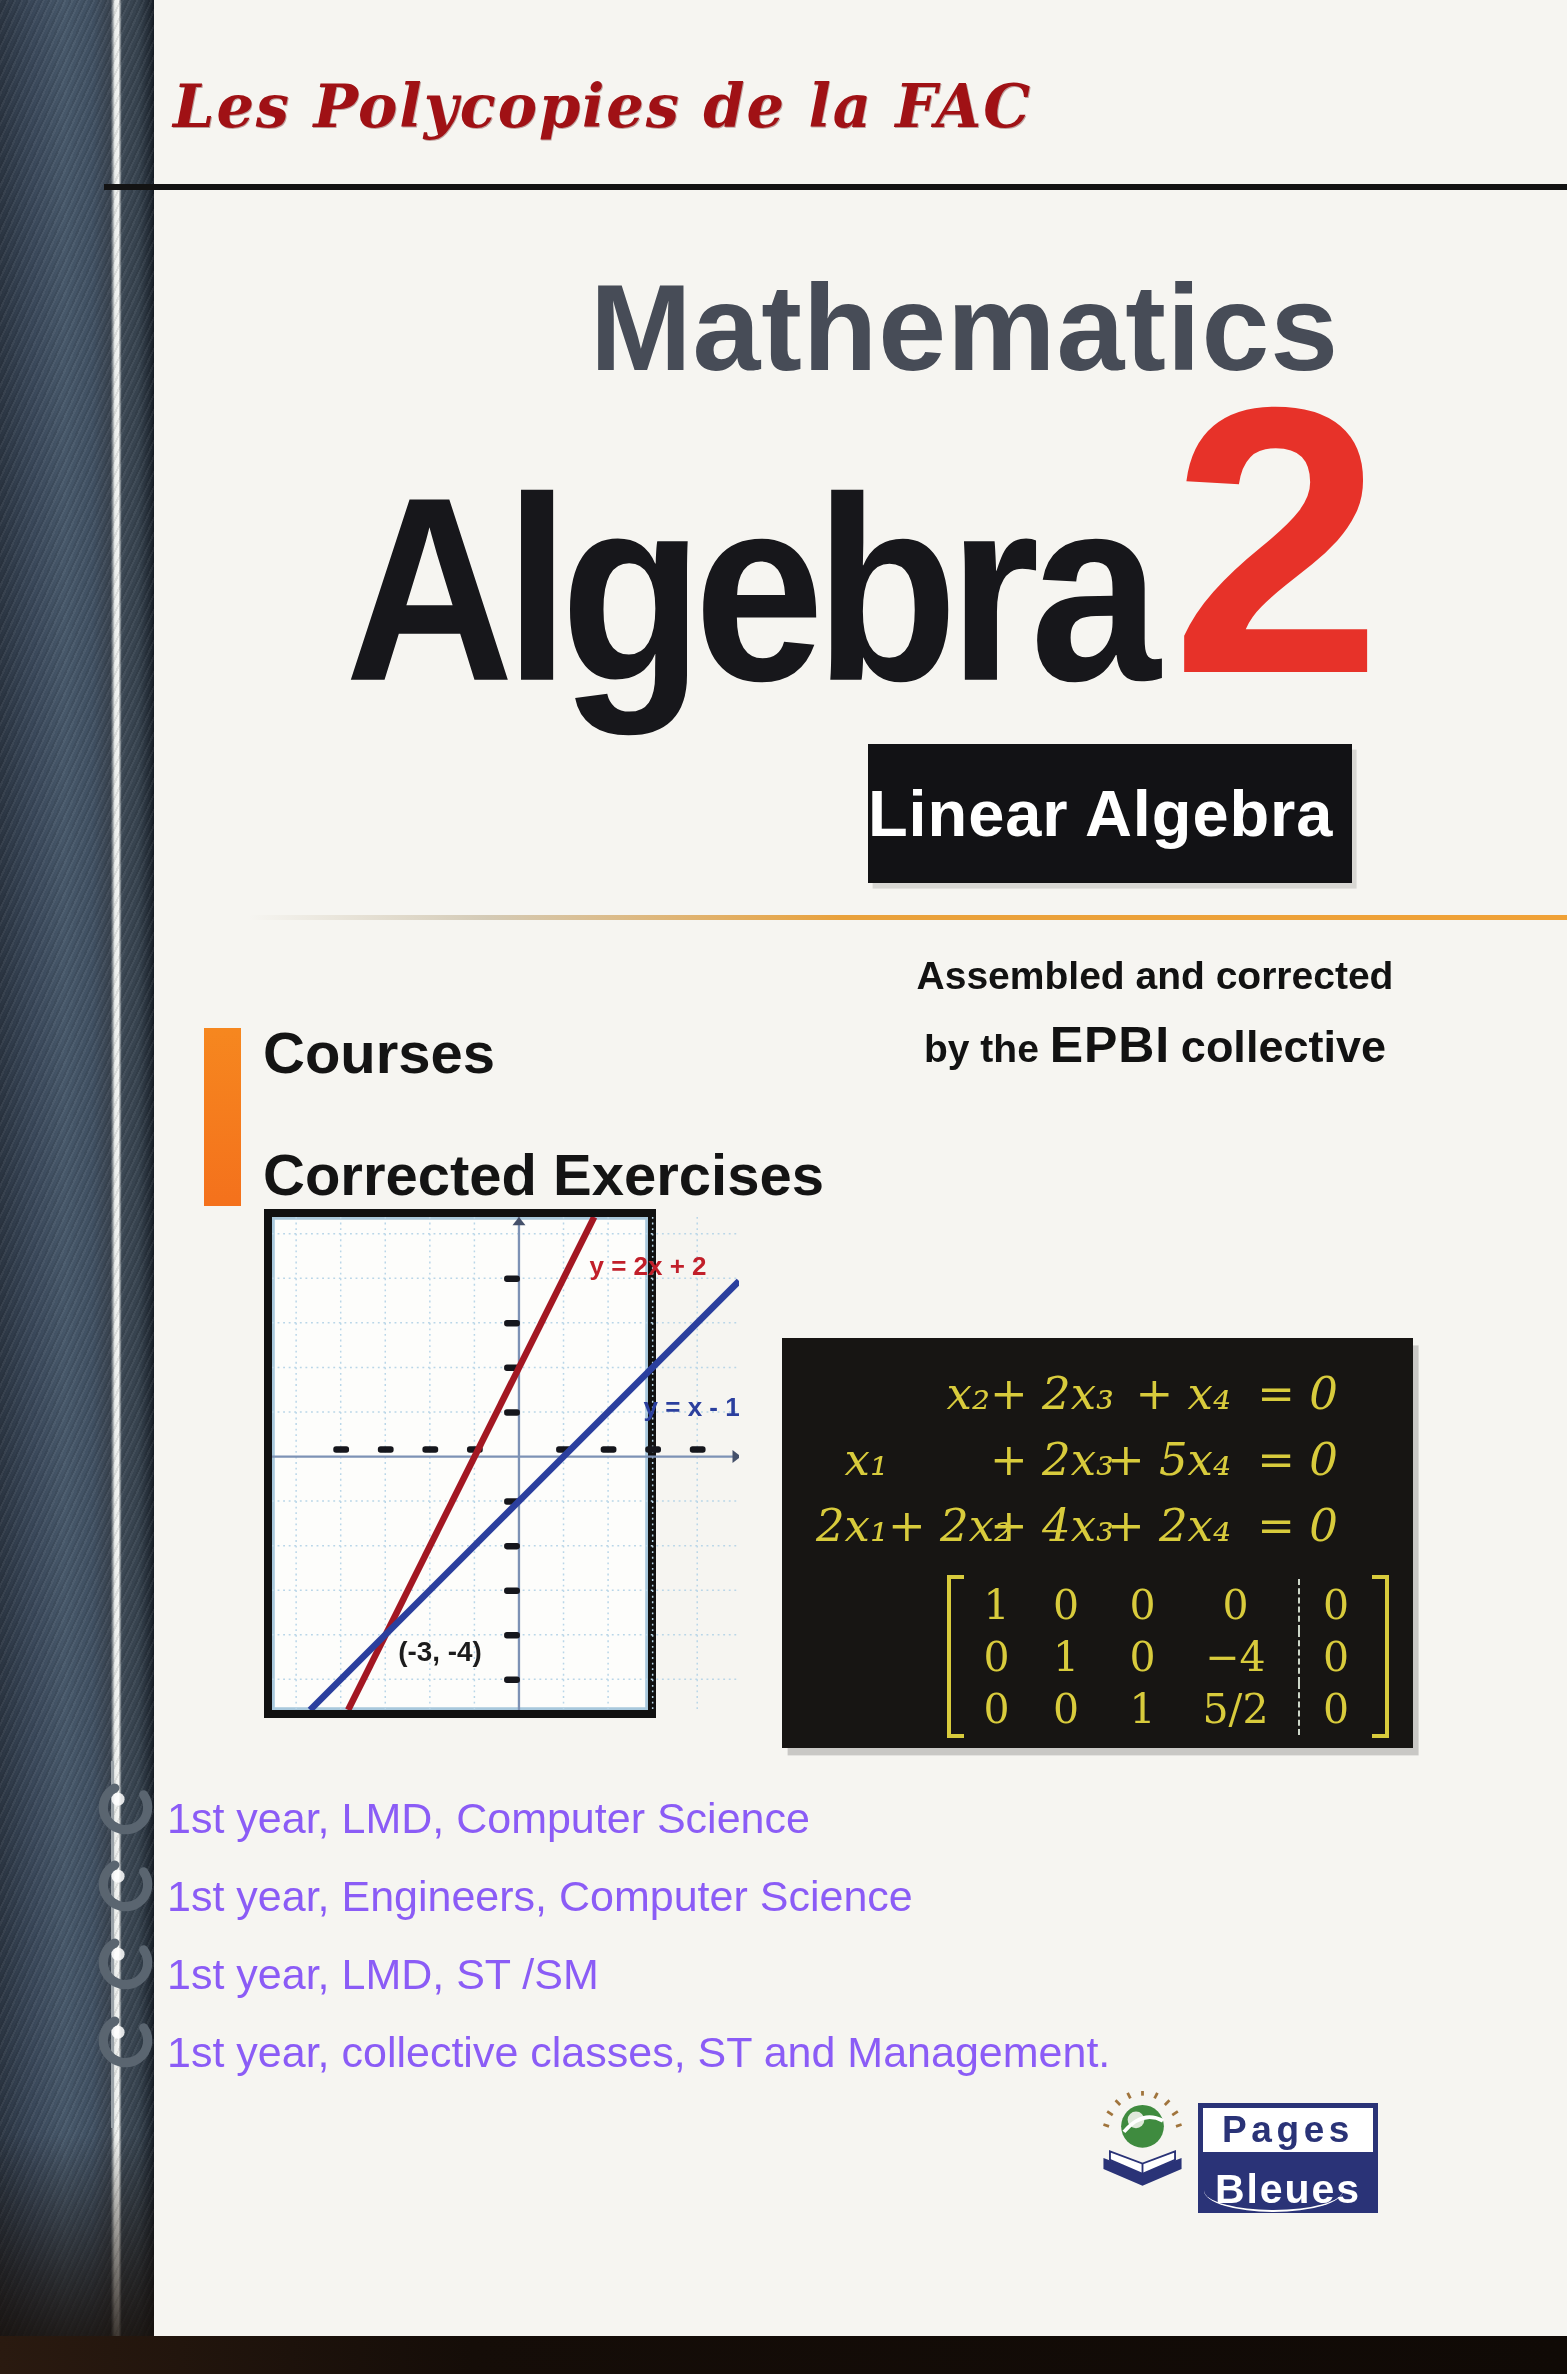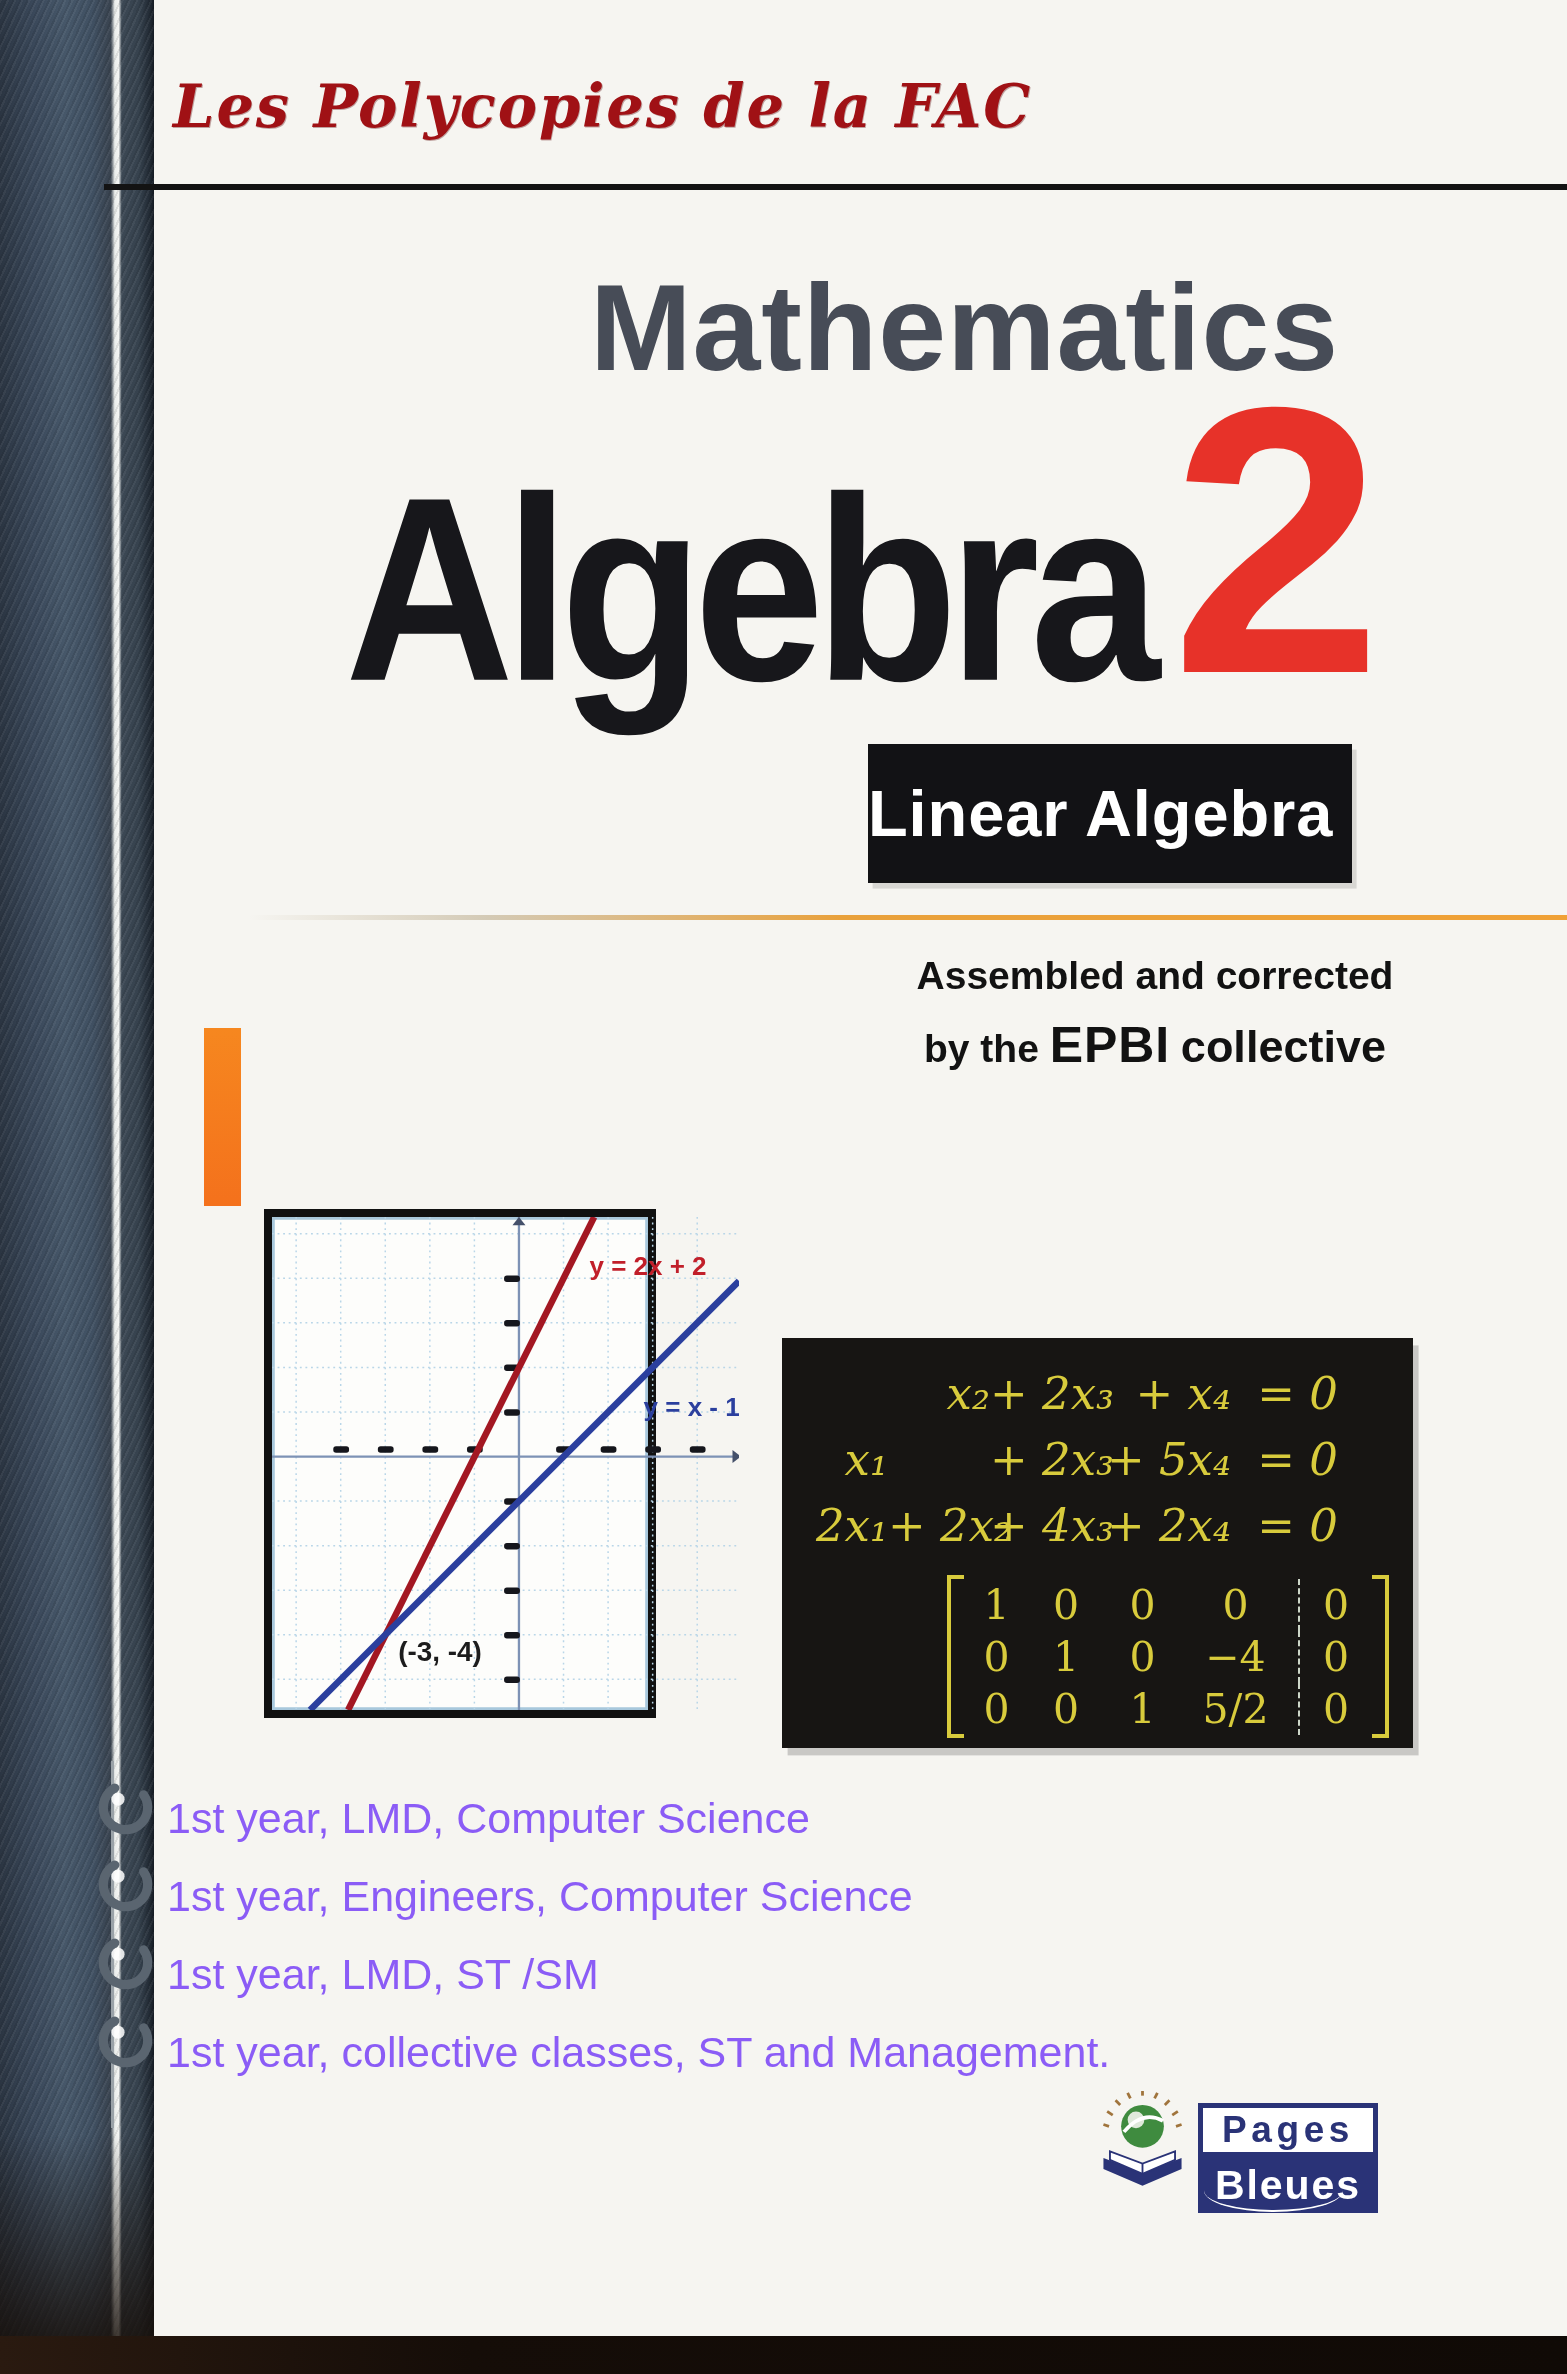--- a/index.html
+++ b/index.html
@@ -106,21 +106,21 @@
   .publisher-emblem{position:absolute;left:1096px;top:2091px;width:93px;height:106px;}
   .publisher-wordmark{position:absolute;left:1198px;top:2089px;width:180px;margin-top:14px;}
   .publisher-name-top{
     box-sizing:border-box;height:54px;background:#ffffff;border:5.6px solid #2a3377;
     color:#2a3377;font-size:37px;font-weight:bold;letter-spacing:4.6px;
     display:flex;align-items:center;justify-content:center;
   }
   .publisher-name-bottom{
     position:relative;height:56px;background:#2a3377;color:#ffffff;
     font-size:41px;font-weight:bold;letter-spacing:1.9px;
-    display:flex;align-items:center;justify-content:center;overflow:hidden;
+    display:flex;align-items:flex-end;justify-content:center;overflow:hidden;
   }
   .swoosh-decoration{
     position:absolute;left:5.6px;bottom:0.9px;width:139px;height:41px;
     border-bottom:2.8px solid #ffffff;border-radius:50%;
   }
 </style>
 </head>
 <body>
 
 <div class="cover">
@@ -143,20 +143,24 @@
   <div class="attribution">
     <div class="attr-line1">Assembled and corrected</div>
     <div class="attr-line2">
       <span>by the</span>
       <span class="attr-org">EPBI</span>
       <span class="attr-suffix">collective</span>
     </div>
   </div>
 
   <div class="features-accent-bar"></div>
+  <div class="features">
+    <div class="feature-item">Courses</div>
+    <div class="feature-item">Corrected Exercises</div>
+  </div>
 
   <div class="graph-frame">
     <svg width="467" height="493" viewBox="0 0 503 531">
 
       <g stroke="#b9d6e8" stroke-width="1.6" stroke-dasharray="2 4">
         <line x1="26" y1="0" x2="26" y2="531"></line>
           <line x1="74" y1="0" x2="74" y2="531"></line>
         <line x1="122" y1="0" x2="122" y2="531"></line>
           <line x1="170" y1="0" x2="170" y2="531"></line>
         <line x1="218" y1="0" x2="218" y2="531"></line>

